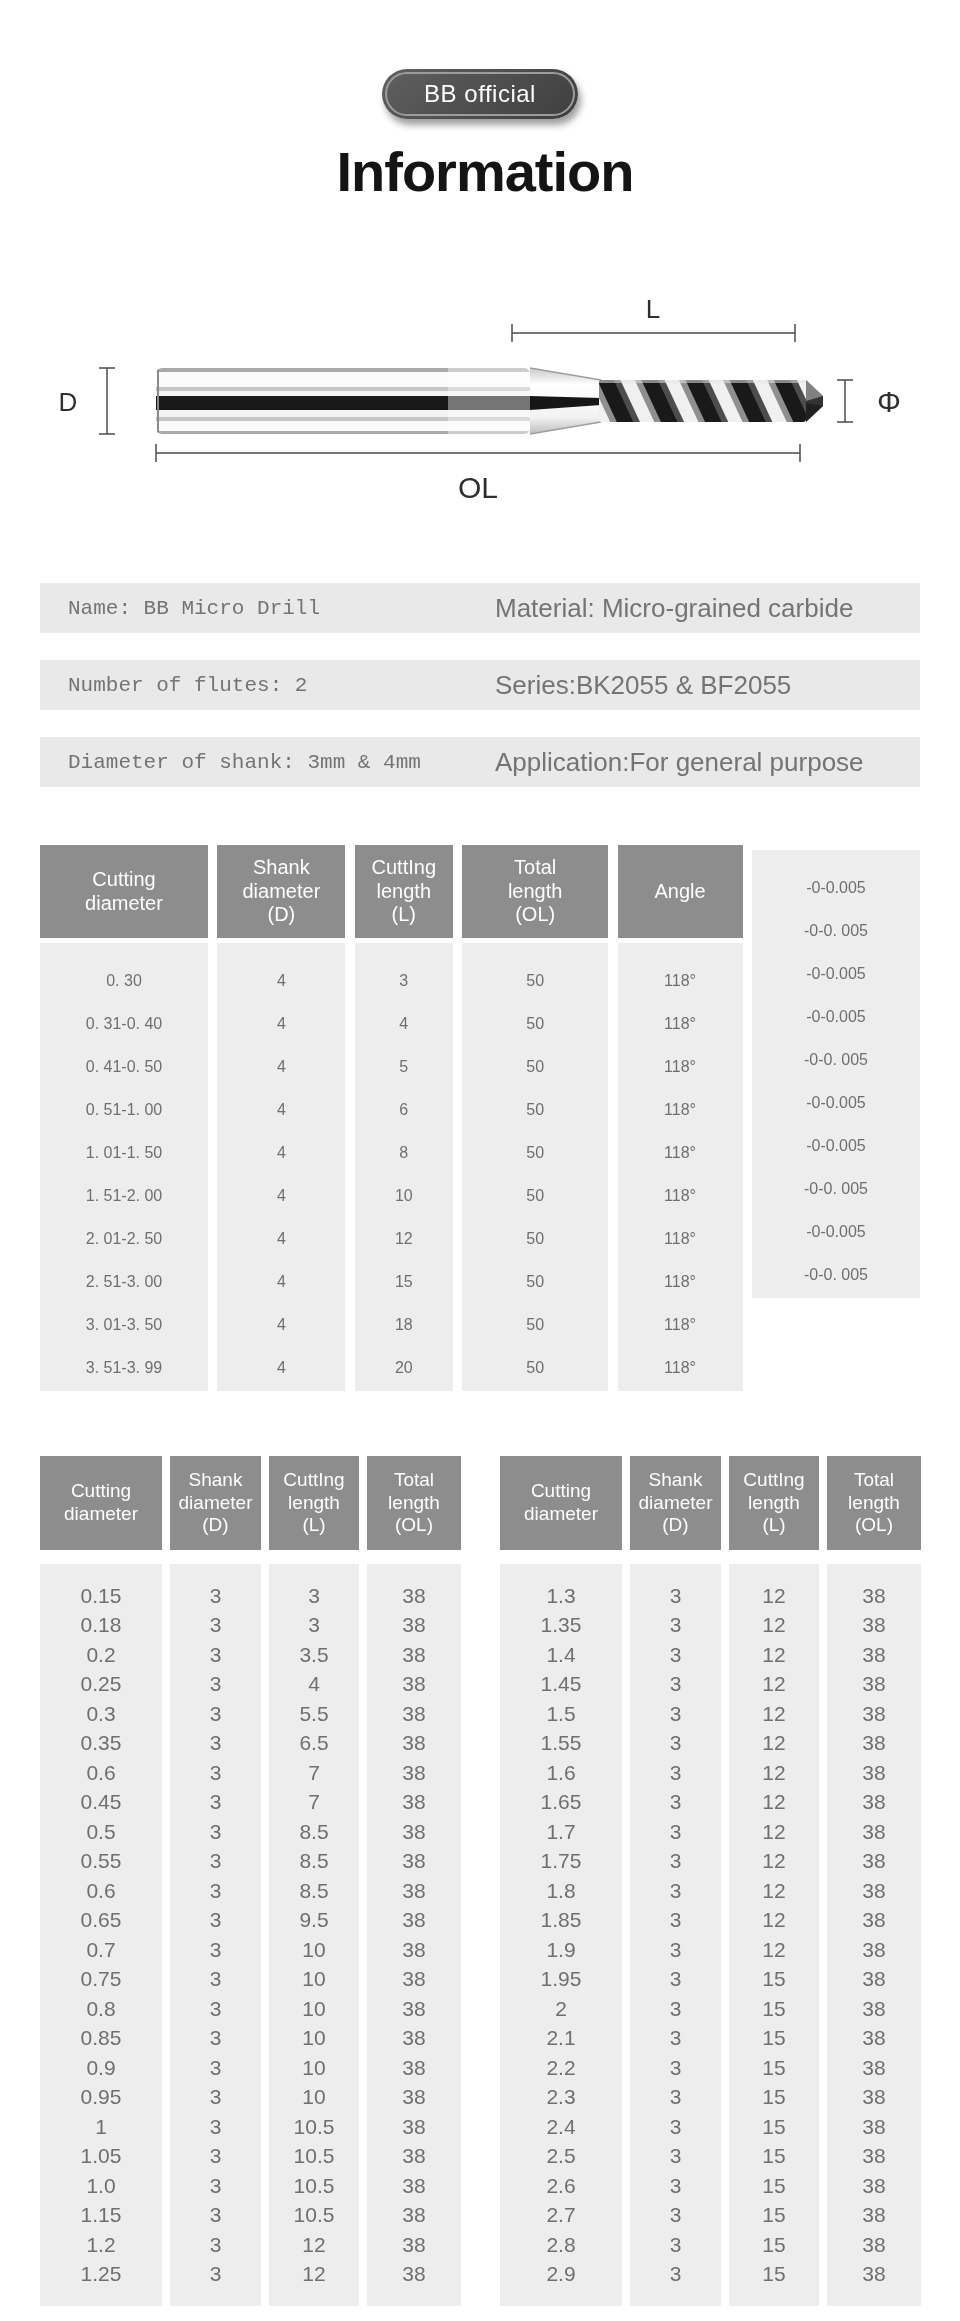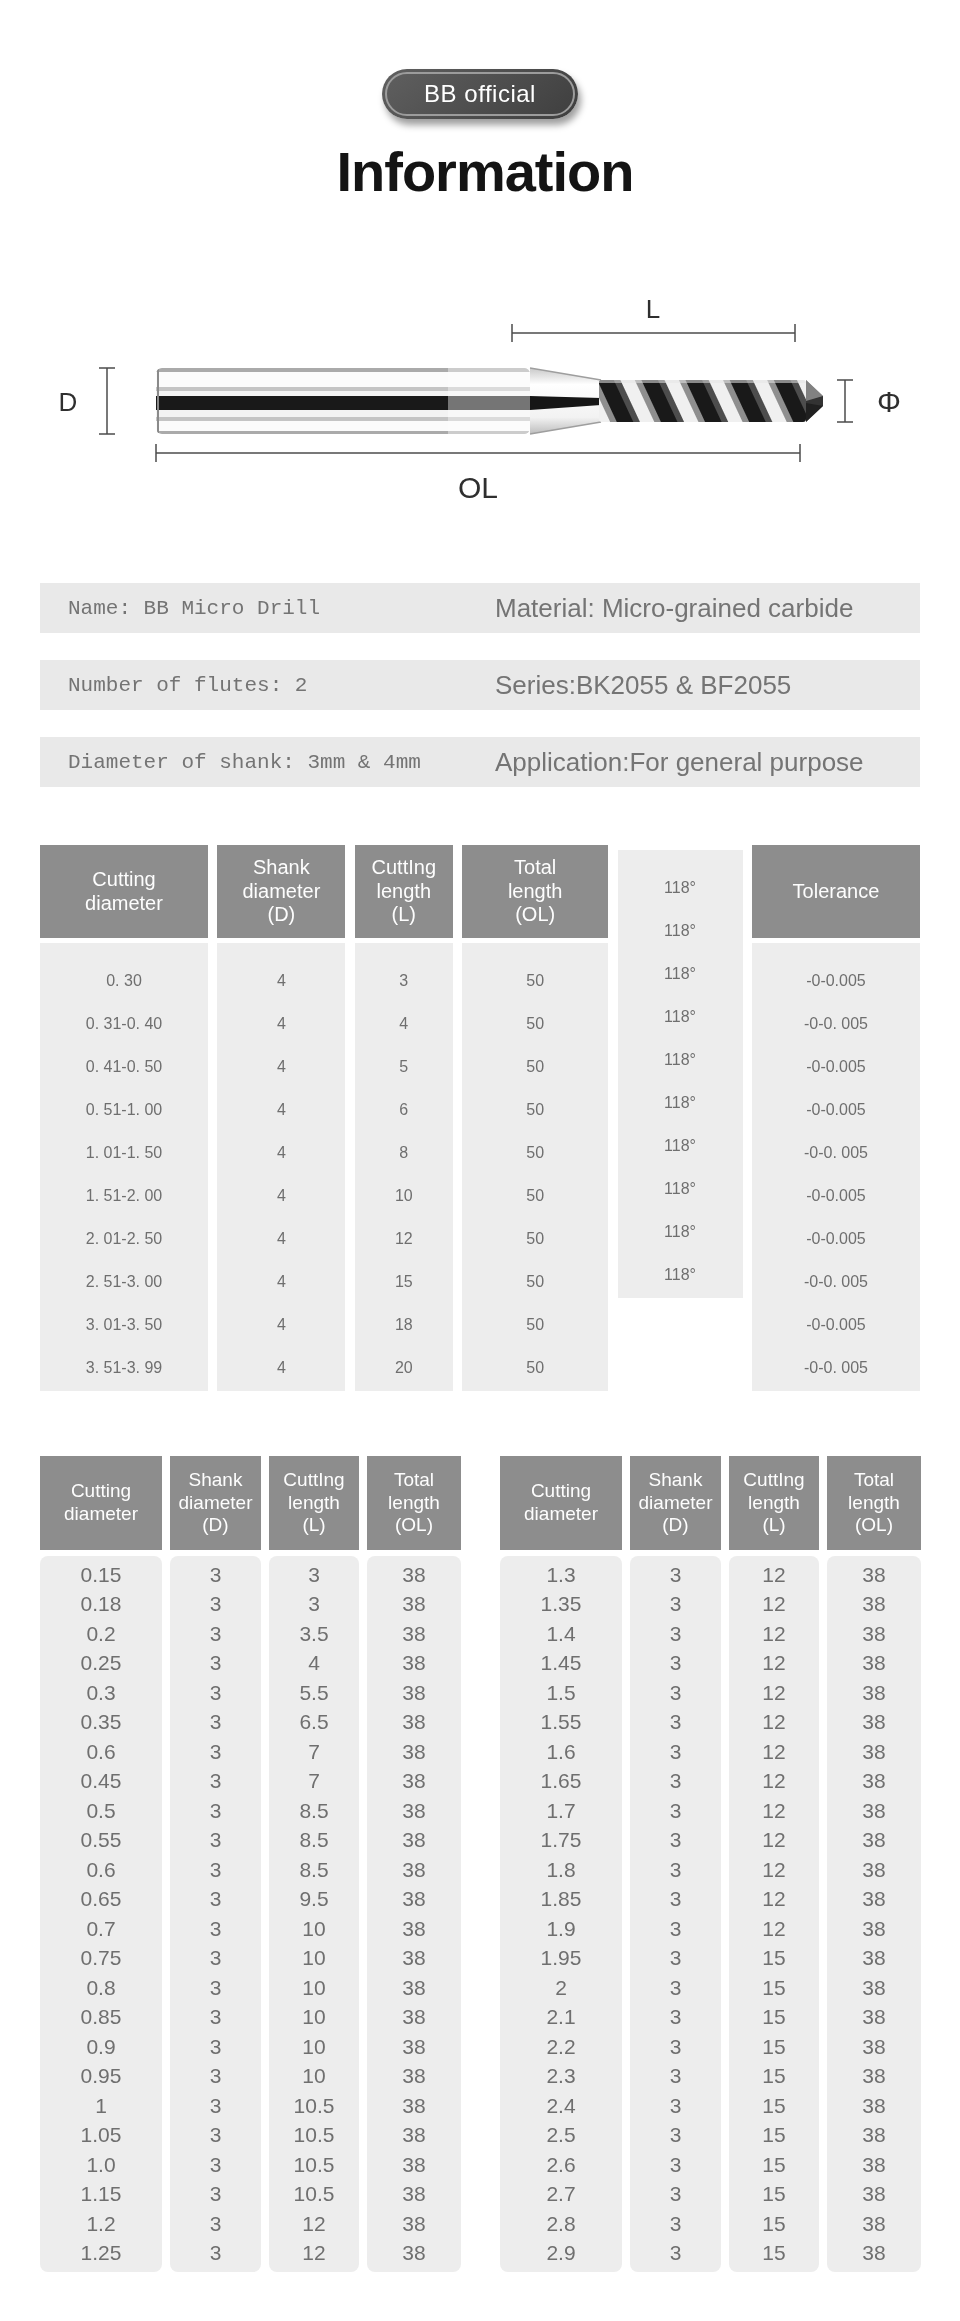--- a/index.html
+++ b/index.html
@@ -29,21 +29,21 @@
   .tbl{position:absolute;display:grid;justify-content:space-between;}
   .tbl-main{left:40px;top:845px;width:880px;grid-template-columns:168px 128px 98px 146px 125px 168px;}
   .tbl-left{left:40px;top:1456px;width:421px;grid-template-columns:122px 91px 90px 94px;}
   .tbl-right{left:500px;top:1456px;width:421px;grid-template-columns:122px 91px 90px 94px;}
   .col-head{background:#8d8d8d;color:#fdfdfd;display:flex;align-items:center;justify-content:center;
     text-align:center;white-space:pre-line;}
   .tbl-main .col-head{height:93px;font-size:20px;line-height:1.18;}
   .tbl-sub .col-head{height:94px;font-size:19px;line-height:1.2;}
   .col-body{background:#ededed;}
   .tbl-main .col-body{margin-top:5px;padding:16px 0 2px;}
-  .tbl-sub .col-body{margin-top:6px;padding:4px 0;border-radius:8px;}
+  .tbl-sub .col-body{margin-top:14px;padding:17px 0;}
   .cell{display:flex;align-items:center;justify-content:center;color:#6f6f6f;}
   .tbl-main .cell{height:43px;font-size:16px;}
   .tbl-sub .cell{height:29.5px;font-size:21px;}
 </style>
 </head>
 <body>
 
 <div class="badge">
   <span>BB official</span>
 </div>
@@ -207,35 +207,35 @@
         <div class="cell">50</div>
         <div class="cell">50</div>
         <div class="cell">50</div>
         <div class="cell">50</div>
         <div class="cell">50</div>
         <div class="cell">50</div>
         <div class="cell">50</div>
       </div>
     </div>
     <div>
-      <div class="col-body">
-        <div class="cell">118°</div>
-        <div class="cell">118°</div>
-        <div class="cell">118°</div>
-        <div class="cell">118°</div>
-        <div class="cell">118°</div>
-        <div class="cell">118°</div>
-        <div class="cell">118°</div>
-        <div class="cell">118°</div>
-        <div class="cell">118°</div>
-        <div class="cell">118°</div>
-      </div>
-    </div>
-    <div>
-      <div class="col-head">Tolerance</div>
+      <div class="col-head">Angle</div>
+      <div class="col-body">
+        <div class="cell">118°</div>
+        <div class="cell">118°</div>
+        <div class="cell">118°</div>
+        <div class="cell">118°</div>
+        <div class="cell">118°</div>
+        <div class="cell">118°</div>
+        <div class="cell">118°</div>
+        <div class="cell">118°</div>
+        <div class="cell">118°</div>
+        <div class="cell">118°</div>
+      </div>
+    </div>
+    <div>
       <div class="col-body">
         <div class="cell">-0-0.005</div>
         <div class="cell">-0-0. 005</div>
         <div class="cell">-0-0.005</div>
         <div class="cell">-0-0.005</div>
         <div class="cell">-0-0. 005</div>
         <div class="cell">-0-0.005</div>
         <div class="cell">-0-0.005</div>
         <div class="cell">-0-0. 005</div>
         <div class="cell">-0-0.005</div>

